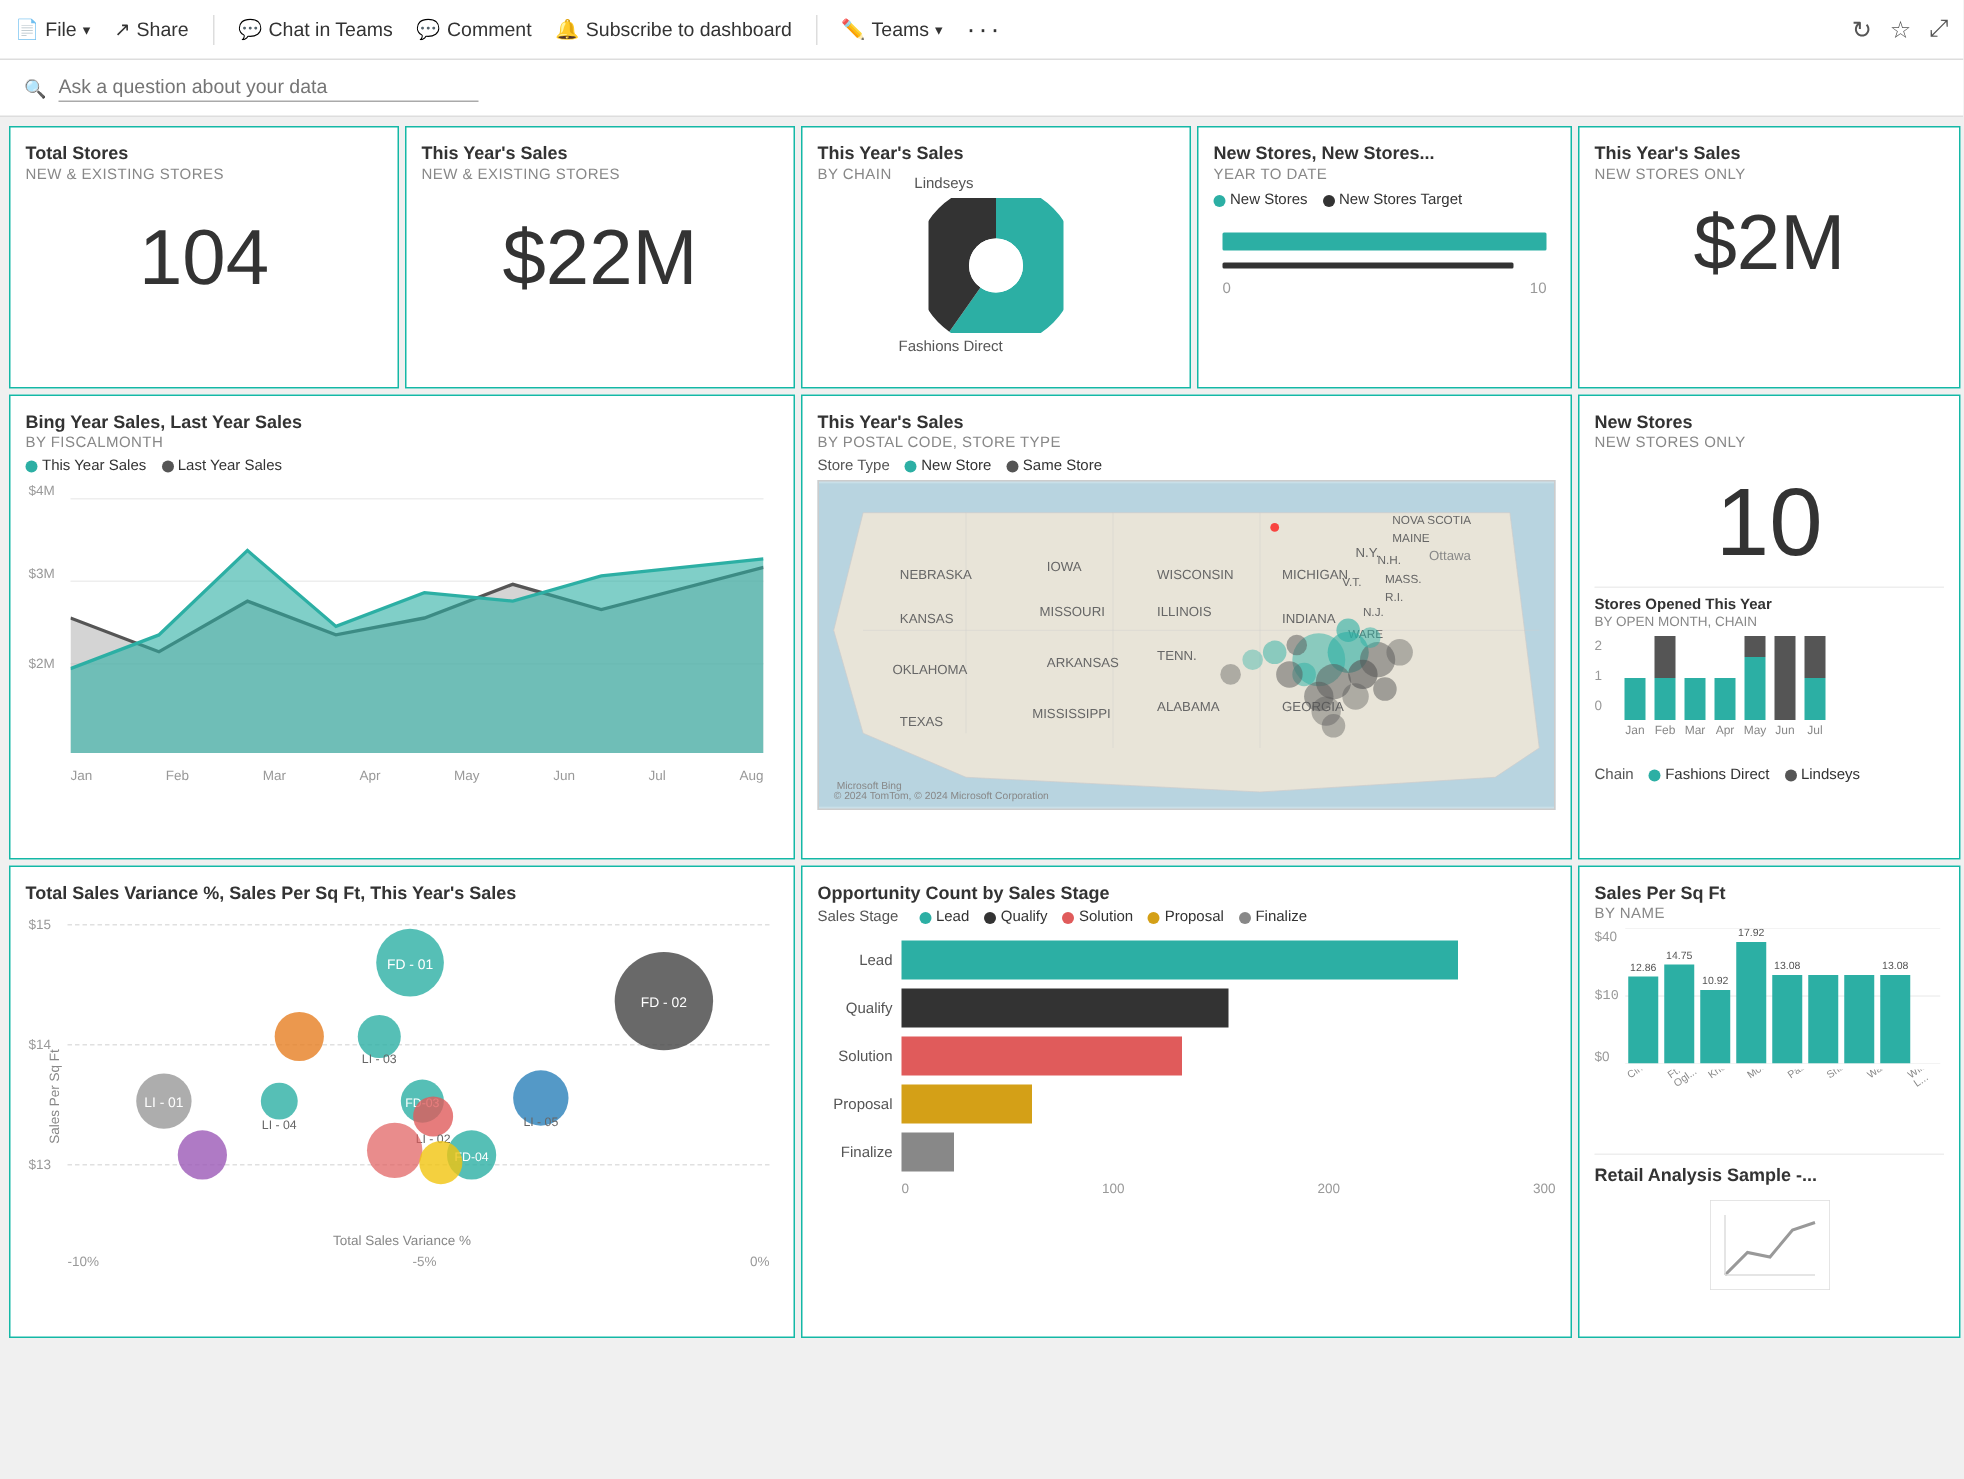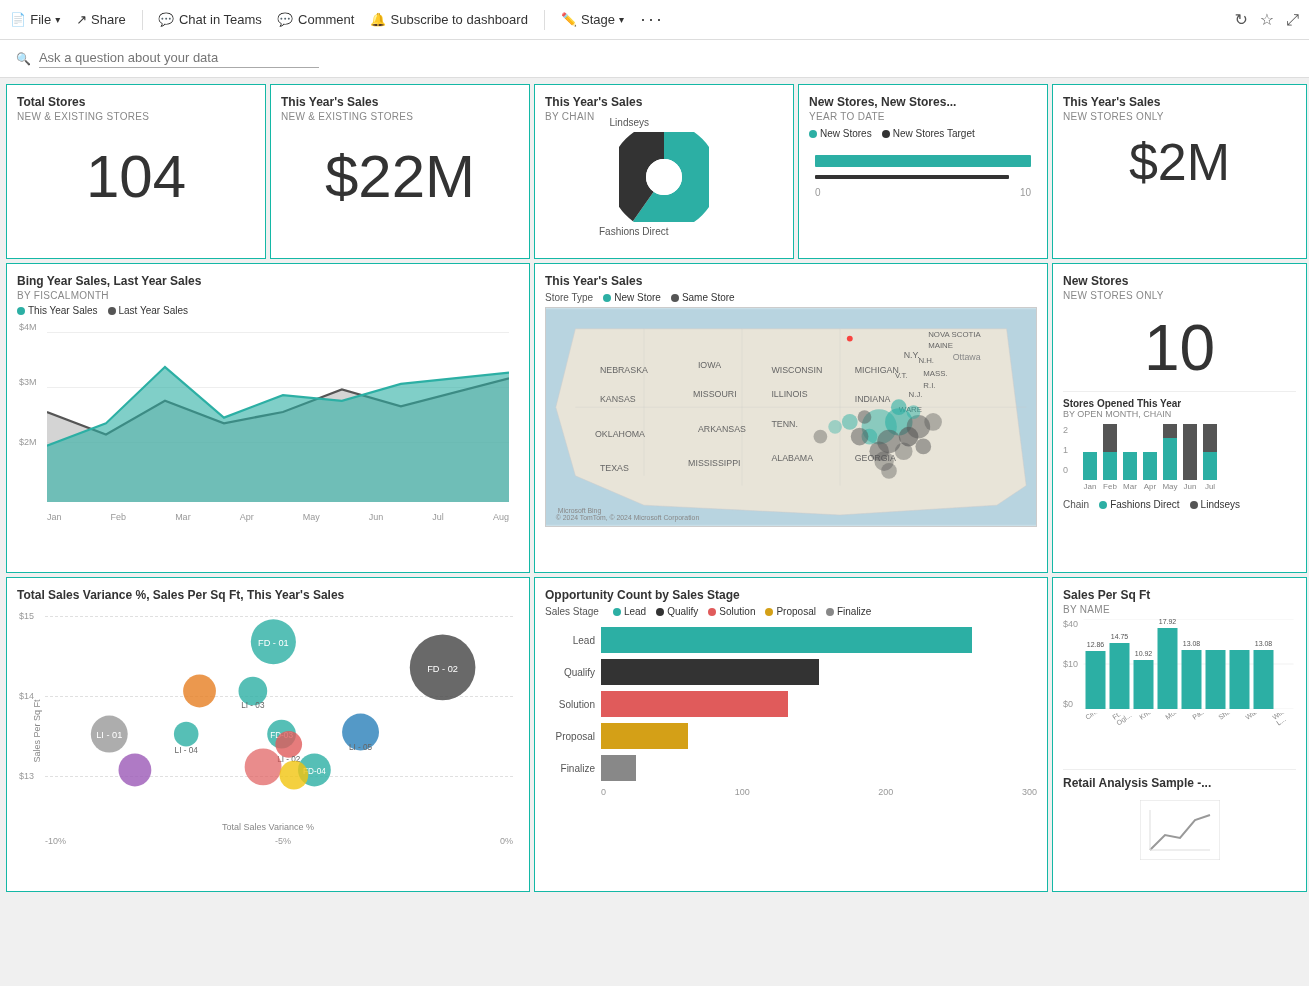--- a/index.html
+++ b/index.html
@@ -34,21 +34,21 @@
     
     .card-fiscal-month { grid-column: 1 / 3; grid-row: 2; }
     .card-map { grid-column: 3 / 5; grid-row: 2; }
     .card-new-stores-count { grid-column: 5; grid-row: 2; }
 
     
     .card-scatter { grid-column: 1 / 3; grid-row: 3; }
     .card-opportunity { grid-column: 3 / 5; grid-row: 3; }
     .card-sales-sqft { grid-column: 5; grid-row: 3; }
 
-    .big-number { font-size: 60px; font-weight: 300; text-align: center; margin-top: 20px; color: #333; }
+    .big-number { font-size: 52px; font-weight: 300; text-align: center; margin-top: 20px; color: #333; }
     .big-number-medium { font-size: 52px; font-weight: 300; text-align: center; margin-top: 10px; color: #333; }
 
     
     .legend { display: flex; gap: 10px; flex-wrap: wrap; margin-top: 4px; }
     .legend-item { display: flex; align-items: center; gap: 3px; font-size: 10px; }
     .legend-dot { width: 8px; height: 8px; border-radius: 50%; }
 
     
     .map-bg { width: 100%; height: calc(100% - 50px); background: #c9dfe8; position: relative; overflow: hidden; border: 1px solid #ccc; }
     .new-stores-big { font-size: 64px; font-weight: 300; text-align: center; margin-top: 15px; }
@@ -89,21 +89,21 @@
     <span>💬</span>
     <span>Comment</span>
   </div>
   <div class="topbar-item">
     <span>🔔</span>
     <span>Subscribe to dashboard</span>
   </div>
   <div class="topbar-sep"></div>
   <div class="topbar-item">
     <span>✏️</span>
-    <span>Stage</span>
+    <span>Teams</span>
     <span style="font-size:10px;">▾</span>
   </div>
   <div class="topbar-item topbar-more">
     <span>···</span>
   </div>
   <div class="topbar-right">
     <span class="topbar-icon">↻</span>
     <span class="topbar-icon">☆</span>
     <span class="topbar-icon">⤢</span>
   </div>
@@ -224,20 +224,21 @@
         <span class="axis-label">May</span>
         <span class="axis-label">Jun</span>
         <span class="axis-label">Jul</span>
         <span class="axis-label">Aug</span>
       </div>
     </div>
   </div>
 
   <div class="card card-map">
     <div class="card-title">This Year's Sales</div>
+    <div class="card-subtitle">BY POSTAL CODE, STORE TYPE</div>
     <div class="legend" style="margin-bottom:4px;">
       <span style="font-size:10px;color:#555;">Store Type</span>
       <div class="legend-item">
           <div class="legend-dot" style="background:#2cafa4;"></div>
           <span>New Store</span>
         </div>
       <div class="legend-item">
           <div class="legend-dot" style="background:#555;"></div>
           <span>Same Store</span>
         </div>
@@ -364,21 +365,21 @@
         <span style="width:18px;font-size:8px;color:#888;text-align:center;">Jan</span>
         <span style="width:18px;font-size:8px;color:#888;text-align:center;">Feb</span>
         <span style="width:18px;font-size:8px;color:#888;text-align:center;">Mar</span>
         <span style="width:18px;font-size:8px;color:#888;text-align:center;">Apr</span>
         <span style="width:18px;font-size:8px;color:#888;text-align:center;">May</span>
         <span style="width:18px;font-size:8px;color:#888;text-align:center;">Jun</span>
         <span style="width:18px;font-size:8px;color:#888;text-align:center;">Jul</span>
       </div>
     </div>
 
-    <div class="legend" style="margin-top:8px;">
+    <div class="legend" style="margin-top:20px;">
       <span style="font-size:10px;color:#555;">Chain</span>
       <div class="legend-item">
           <div class="legend-dot" style="background:#2cafa4;"></div>
           <span>Fashions Direct</span>
         </div>
       <div class="legend-item">
           <div class="legend-dot" style="background:#555;"></div>
           <span>Lindseys</span>
         </div>
     </div>
@@ -513,21 +514,21 @@
     </div>
   </div>
 
   <div class="card card-sales-sqft">
     <div class="card-title">Sales Per Sq Ft</div>
     <div class="card-subtitle">BY NAME</div>
 
     <div style="position:relative;margin-top:4px;height:110px;">
 
       <span style="position:absolute;left:0;top:0;font-size:9px;color:#999;">$40</span>
-      <span style="position:absolute;left:0;top:40px;font-size:9px;color:#999;">$10</span>
+      <span style="position:absolute;left:0;top:40px;font-size:9px;color:#999;font-family:Liberation Mono, monospace;">$10</span>
       <span style="position:absolute;left:0;top:80px;font-size:9px;color:#999;">$0</span>
 
       <svg style="position:absolute;left:20px;top:0;width:calc(100% - 22px);height:90px;" viewBox="0 0 210 90">
 
         <line x1="0" y1="0" x2="210" y2="0" stroke="#e0e0e0" stroke-width="0.5"></line>
         <line x1="0" y1="45" x2="210" y2="45" stroke="#e0e0e0" stroke-width="0.5"></line>
         <line x1="0" y1="90" x2="210" y2="90" stroke="#e0e0e0" stroke-width="0.5"></line>
 
         <rect x="2" y="32" width="20" height="58" fill="#2cafa4"></rect>
         <text x="12" y="28" text-anchor="middle" font-size="7" fill="#555">12.86</text>

